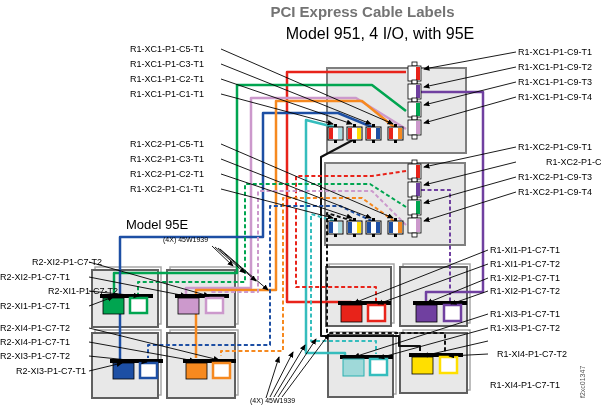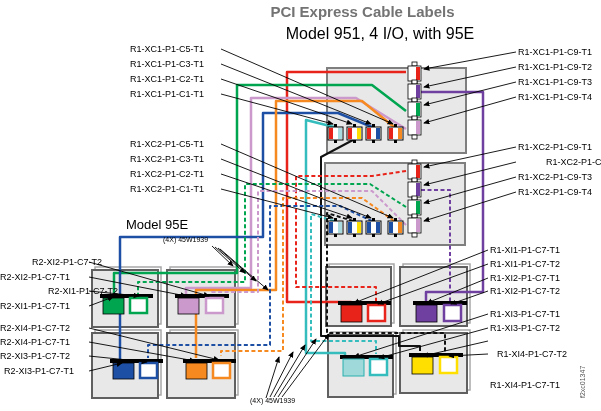--- a/index.html
+++ b/index.html
@@ -349,21 +349,21 @@
 <div class="lbl" style="left:518px;top:187px;">R1-XC2-P1-C9-T4</div>
 
 <div class="lbl r" style="left:0;top:257px;width:87px;padding-left:32px;">R2-XI2-P1-C7-T2</div>
 <div class="lbl r" style="left:0;top:272px;width:87px;">R2-XI2-P1-C7-T1</div>
 <div class="lbl r" style="left:8px;top:286px;width:87px;margin-left:40px;">R2-XI1-P1-C7-T2</div>
 <div class="lbl r" style="left:0;top:301px;width:87px;">R2-XI1-P1-C7-T1</div>
 
 <div class="lbl r" style="left:0;top:323px;width:87px;">R2-XI4-P1-C7-T2</div>
 <div class="lbl r" style="left:0;top:337px;width:87px;">R2-XI4-P1-C7-T1</div>
 <div class="lbl r" style="left:0;top:351px;width:87px;">R2-XI3-P1-C7-T2</div>
-<div class="lbl r" style="left:4px;top:366px;width:87px;">R2-XI3-P1-C7-T1</div>
+<div class="lbl r" style="left:16px;top:366px;width:87px;">R2-XI3-P1-C7-T1</div>
 
 <div class="lbl" style="left:490px;top:245px;">R1-XI1-P1-C7-T1</div>
 <div class="lbl" style="left:490px;top:259px;">R1-XI1-P1-C7-T2</div>
 <div class="lbl" style="left:490px;top:273px;">R1-XI2-P1-C7-T1</div>
 <div class="lbl" style="left:490px;top:286px;">R1-XI2-P1-C7-T2</div>
 
 <div class="lbl" style="left:490px;top:309px;">R1-XI3-P1-C7-T1</div>
 <div class="lbl" style="left:490px;top:323px;">R1-XI3-P1-C7-T2</div>
 <div class="lbl" style="left:490px;top:336px;margin-top:44px;">R1-XI4-P1-C7-T1</div>
 <div class="lbl" style="left:490px;top:349px;padding-left:7px;">R1-XI4-P1-C7-T2</div>

